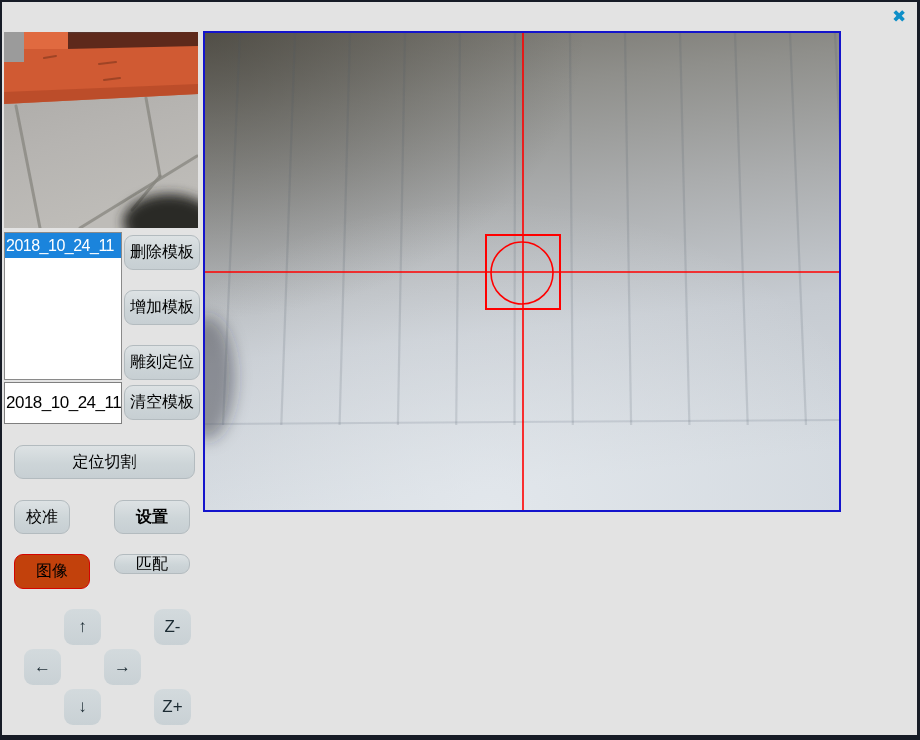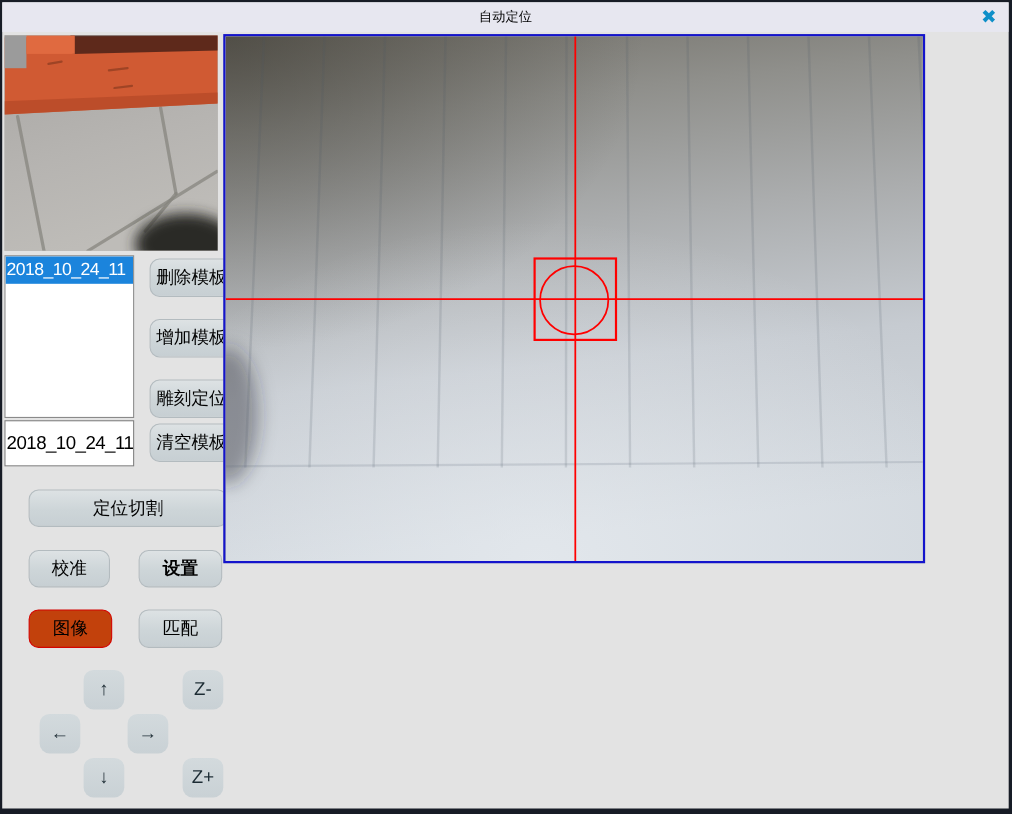--- a/index.html
+++ b/index.html
@@ -40,54 +40,51 @@
   .namefield {
     position:absolute; left:2px; top:380px; width:118px; height:42px;
     border:1px solid #7f7f7f; background:#ffffff; font-size:17px;
     letter-spacing:-0.5px; padding-left:1px; color:#000;
     font-family:"Liberation Sans","DejaVu Sans",sans-serif;
   }
   .btn {
     position:absolute; border:1px solid #b3bbbf; border-radius:9px;
     background:linear-gradient(180deg,#dde2e4 0%,#cdd5d8 55%,#c7cfd3 100%);
     color:#000; font-size:16px; display:flex; align-items:center; justify-content:center;
-    cursor:pointer; font-family:"Liberation Sans","DejaVu Sans",sans-serif;margin-left:12px;
+    cursor:pointer; font-family:"Liberation Sans","DejaVu Sans",sans-serif;
   }
   .btn-delete   { left:122px; top:233px; width:76px; height:35px; }
   .btn-clear    { left:122px; top:288px; width:76px; height:35px; }
   .btn-engrave  { left:122px; top:343px; width:76px; height:35px; }
   .btn-add      { left:122px; top:383px; width:76px; height:35px; }
   .btn-poscut   { left:12px;  top:443px; width:181px; height:34px; }
-  .btn-calib    { left:12px;  top:498px; width:74px; height:34px; }
+  .btn-calib    { left:12px;  top:498px; width:56px; height:34px; }
   .btn-settings { left:112px; top:498px; width:76px; height:34px;font-weight:bold; }
   .btn-image    { left:12px;  top:552px; width:76px; height:35px;
                   background:#c2410c; border:1px solid #d40400; }
-  .btn-match    { left:112px; top:552px; width:76px; height:35px; }
+  .btn-match    { left:112px; top:552px; width:76px; height:20px; }
   .jog { width:37px; height:36px; font-size:17px; color:#1c2b33; border:none;
          background:linear-gradient(180deg,#d3dadd 0%,#c9d1d5 100%); }
   .jog-up    { left:62px;  top:607px; }
   .jog-zmin  { left:152px; top:607px; }
   .jog-left  { left:22px;  top:647px; }
   .jog-right { left:102px; top:647px; }
   .jog-down  { left:62px;  top:687px; }
   .jog-zplus { left:152px; top:687px; }
   
   .camera {
     position:absolute; left:201px; top:29px; width:638px; height:481px;
     border:2px solid #1414cc; background:#aeb2b4; overflow:hidden;
   }
 </style>
 </head>
 <body>
 
 <div class="window">
 
-  <div class="titlebar">
-    <span class="title">自动定位</span>
-  </div>
   <div class="close-btn">✖</div>
 
   <div class="thumb">
     <svg width="194" height="196" viewBox="0 0 194 196" preserveAspectRatio="none">
       <defs>
         <filter id="tblur" x="-50%" y="-50%" width="200%" height="200%">
             <feGaussianBlur stdDeviation="6"></feGaussianBlur>
           </filter>
         <linearGradient id="tileGrad" x1="0" y1="0" x2="0.3" y2="1">
           <stop offset="0" stop-color="#a8a6a3"></stop>

